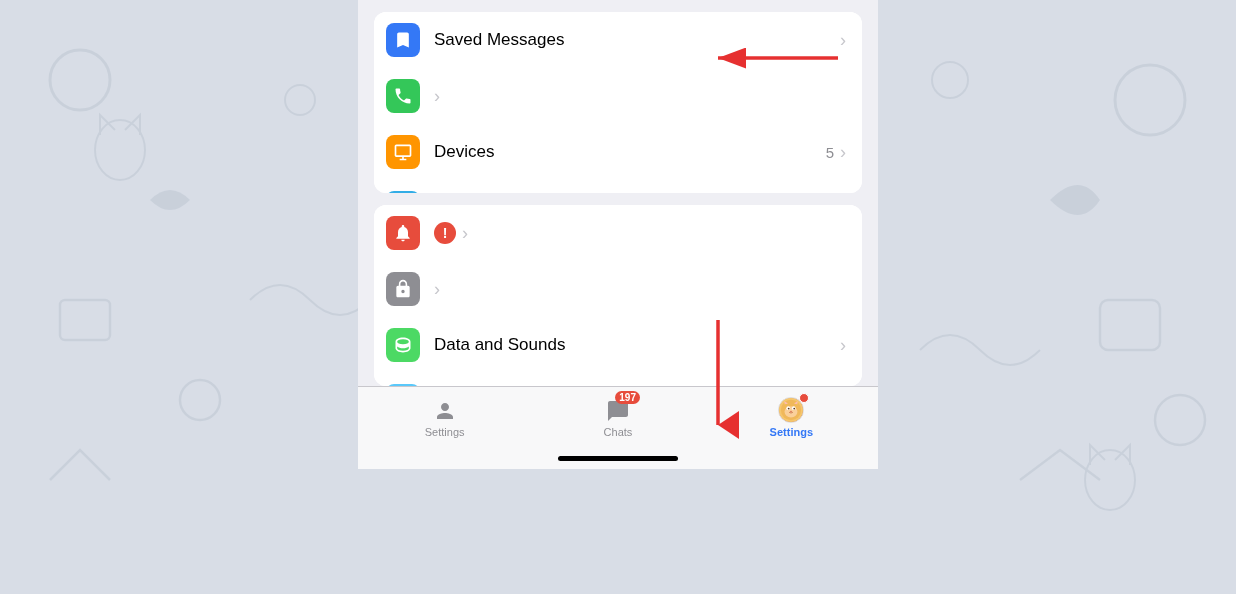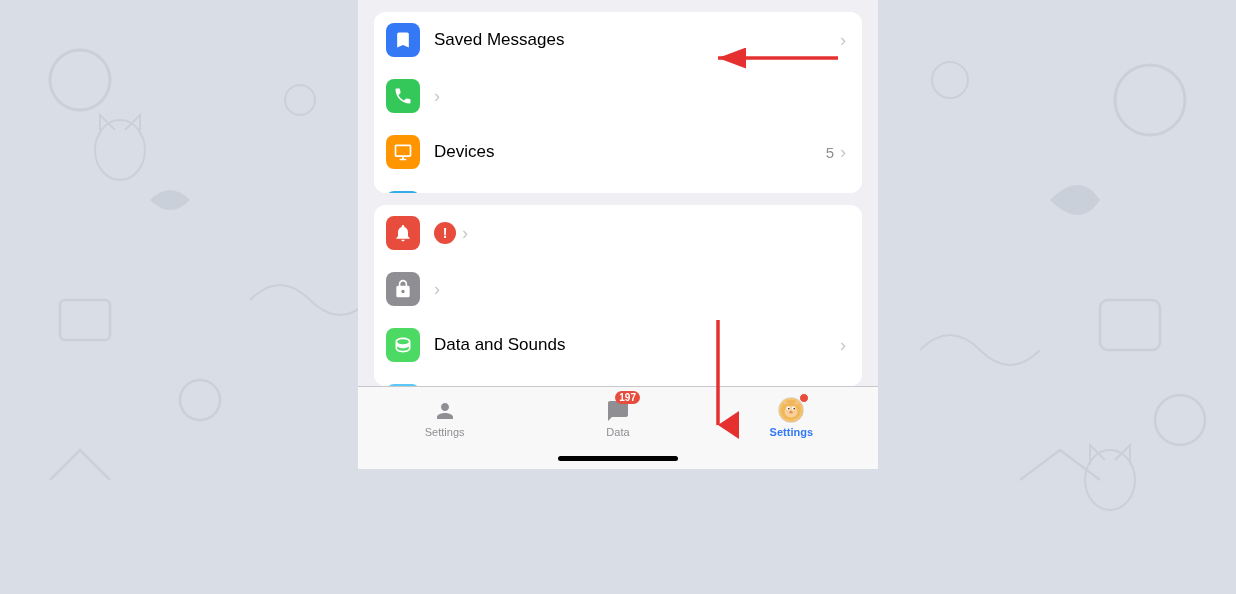--- a/index.html
+++ b/index.html
@@ -412,21 +412,21 @@
     </div>
 
 
     <div class="tab-item">
       <div class="tab-icon" style="position:relative;">
         <svg viewBox="0 0 24 24" fill="#8e8e93" xmlns="http://www.w3.org/2000/svg">
           <path d="M20 2H4c-1.1 0-2 .9-2 2v18l4-4h14c1.1 0 2-.9 2-2V4c0-1.1-.9-2-2-2z"></path>
         </svg>
         <span class="tab-badge" style="font-size:10px;padding:1px 4px;">197</span>
       </div>
-      <span class="tab-label">Data</span>
+      <span class="tab-label">Chats</span>
     </div>
 
     <div class="tab-item">
       <div class="tab-icon" style="position:relative;">
         <div class="avatar-tab">
 
           <svg viewBox="0 0 26 26" xmlns="http://www.w3.org/2000/svg" width="26" height="26">
             <circle cx="13" cy="13" r="13" fill="#f5c76e"></circle>
             <circle cx="13" cy="13" r="11" fill="#f0b85a"></circle>
             <ellipse cx="13" cy="15" rx="7" ry="6" fill="#fad09a"></ellipse>

